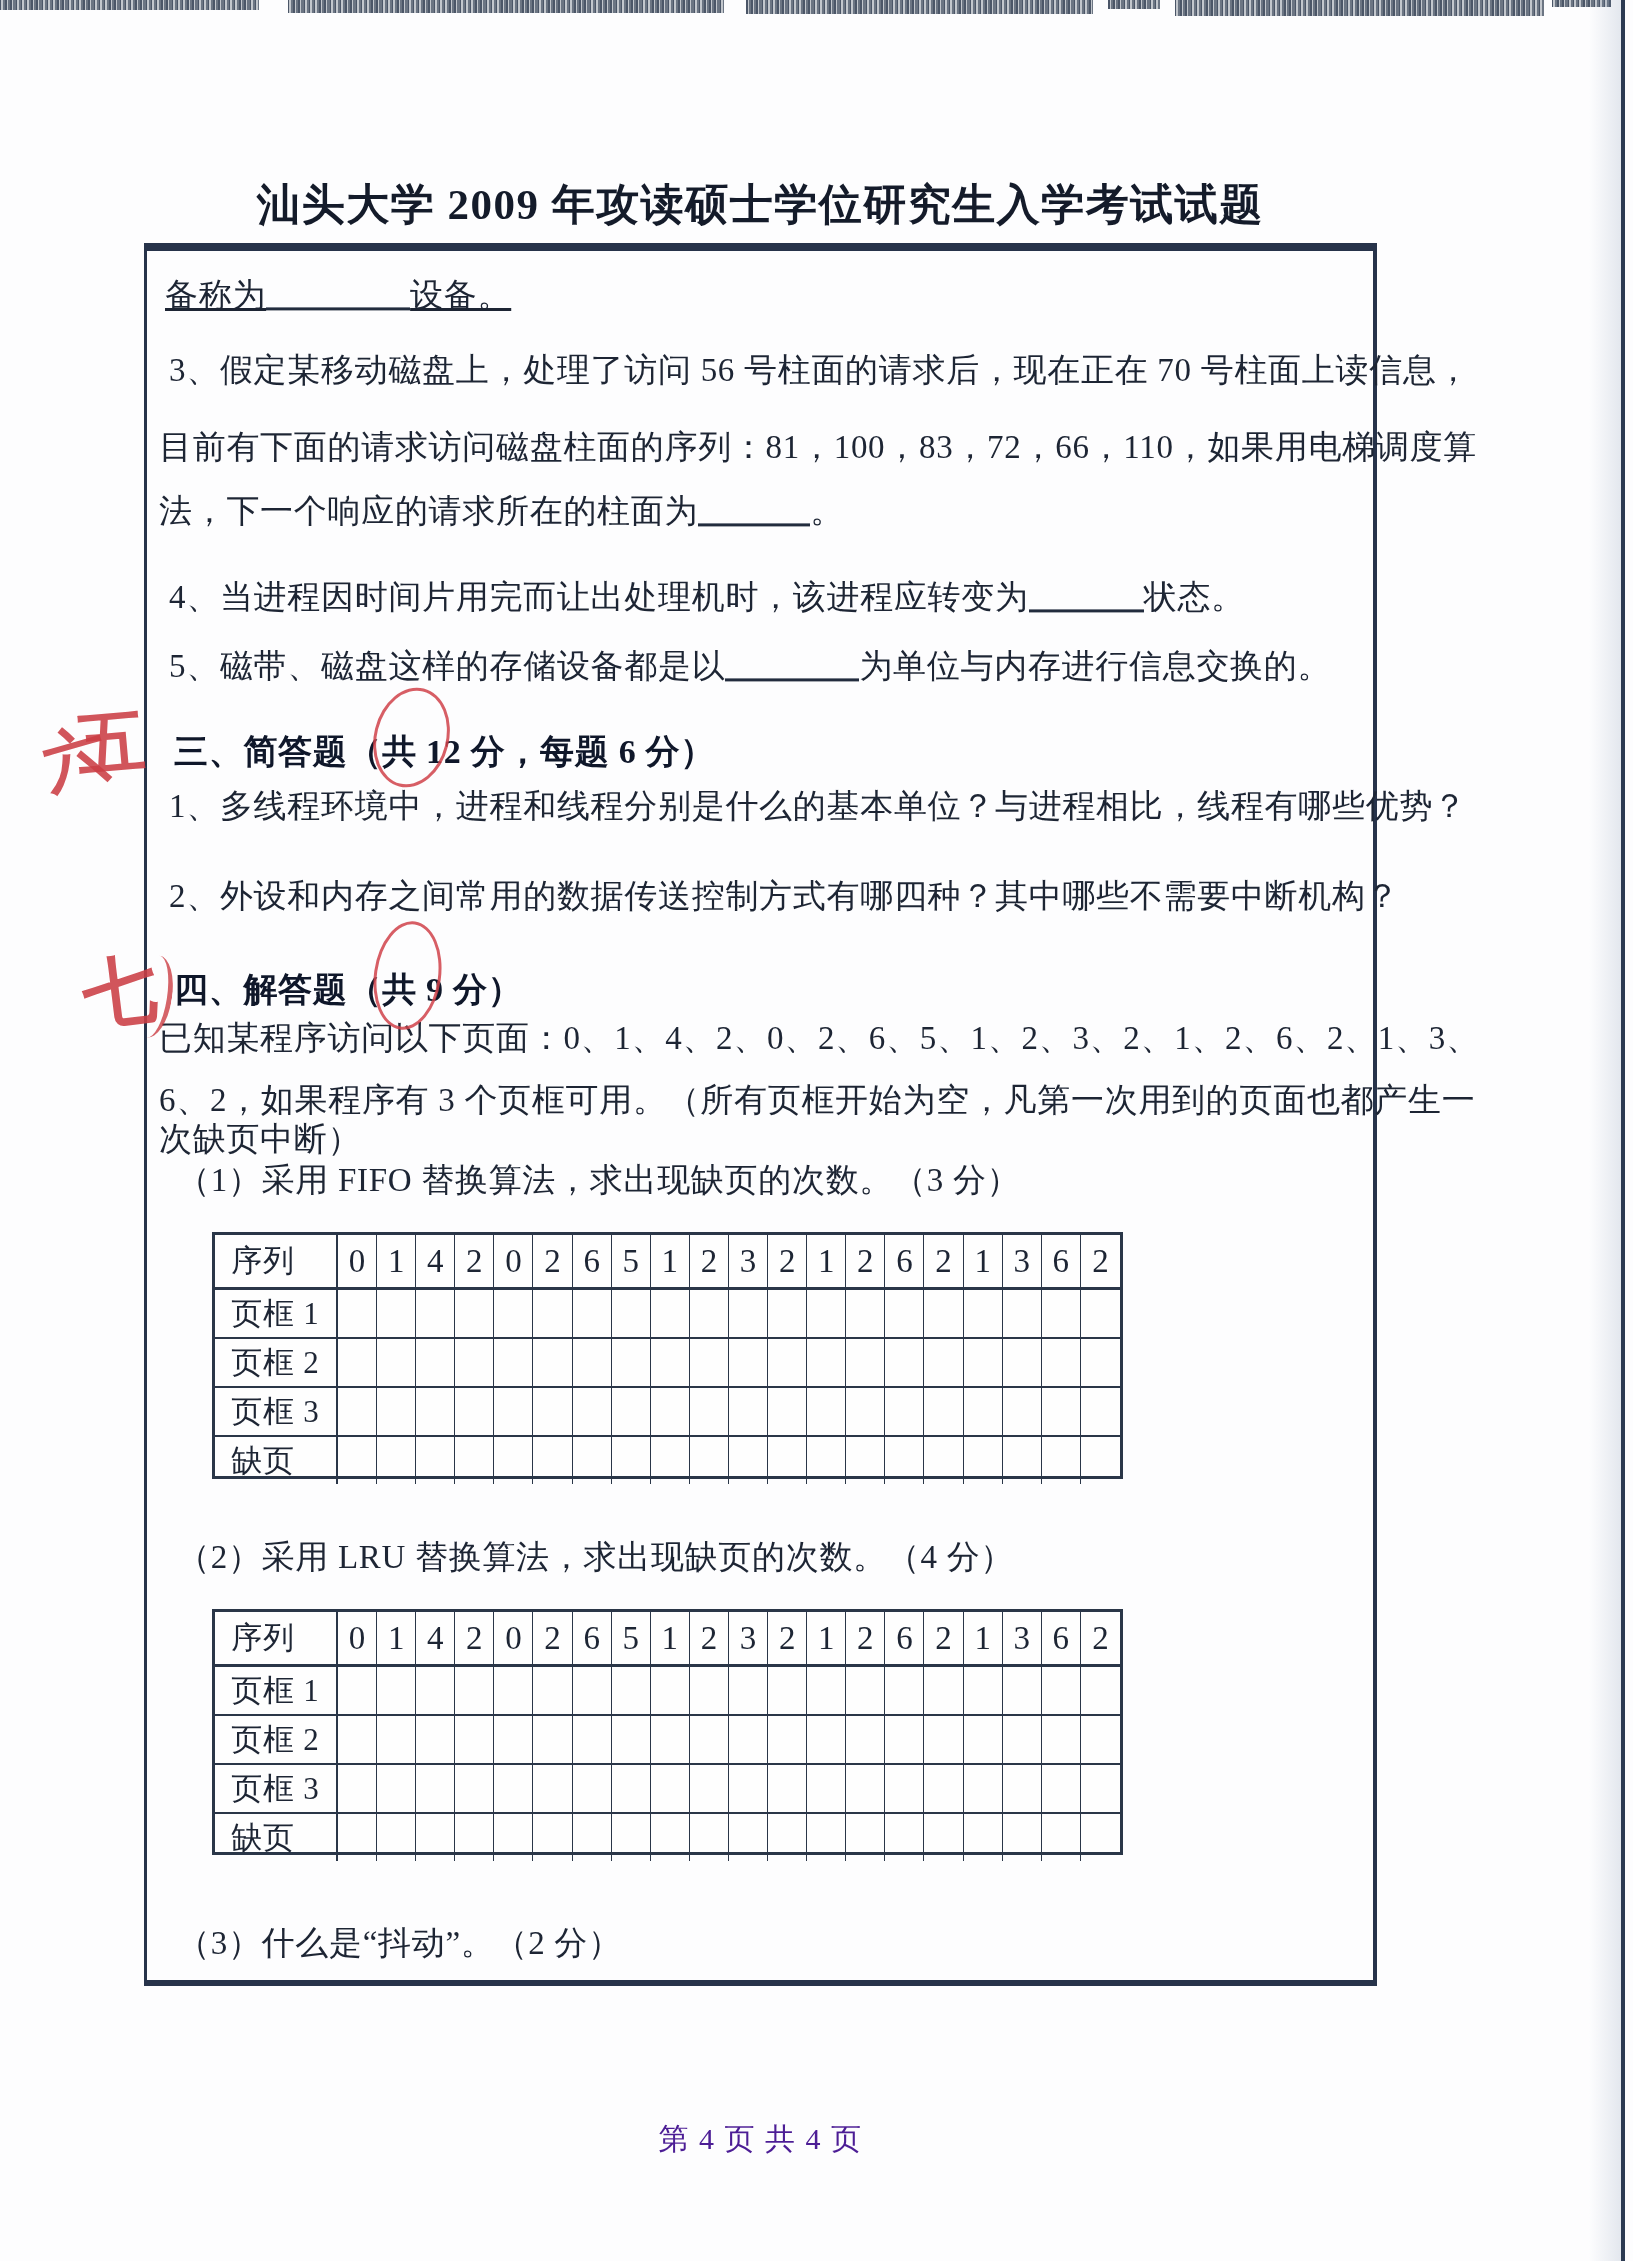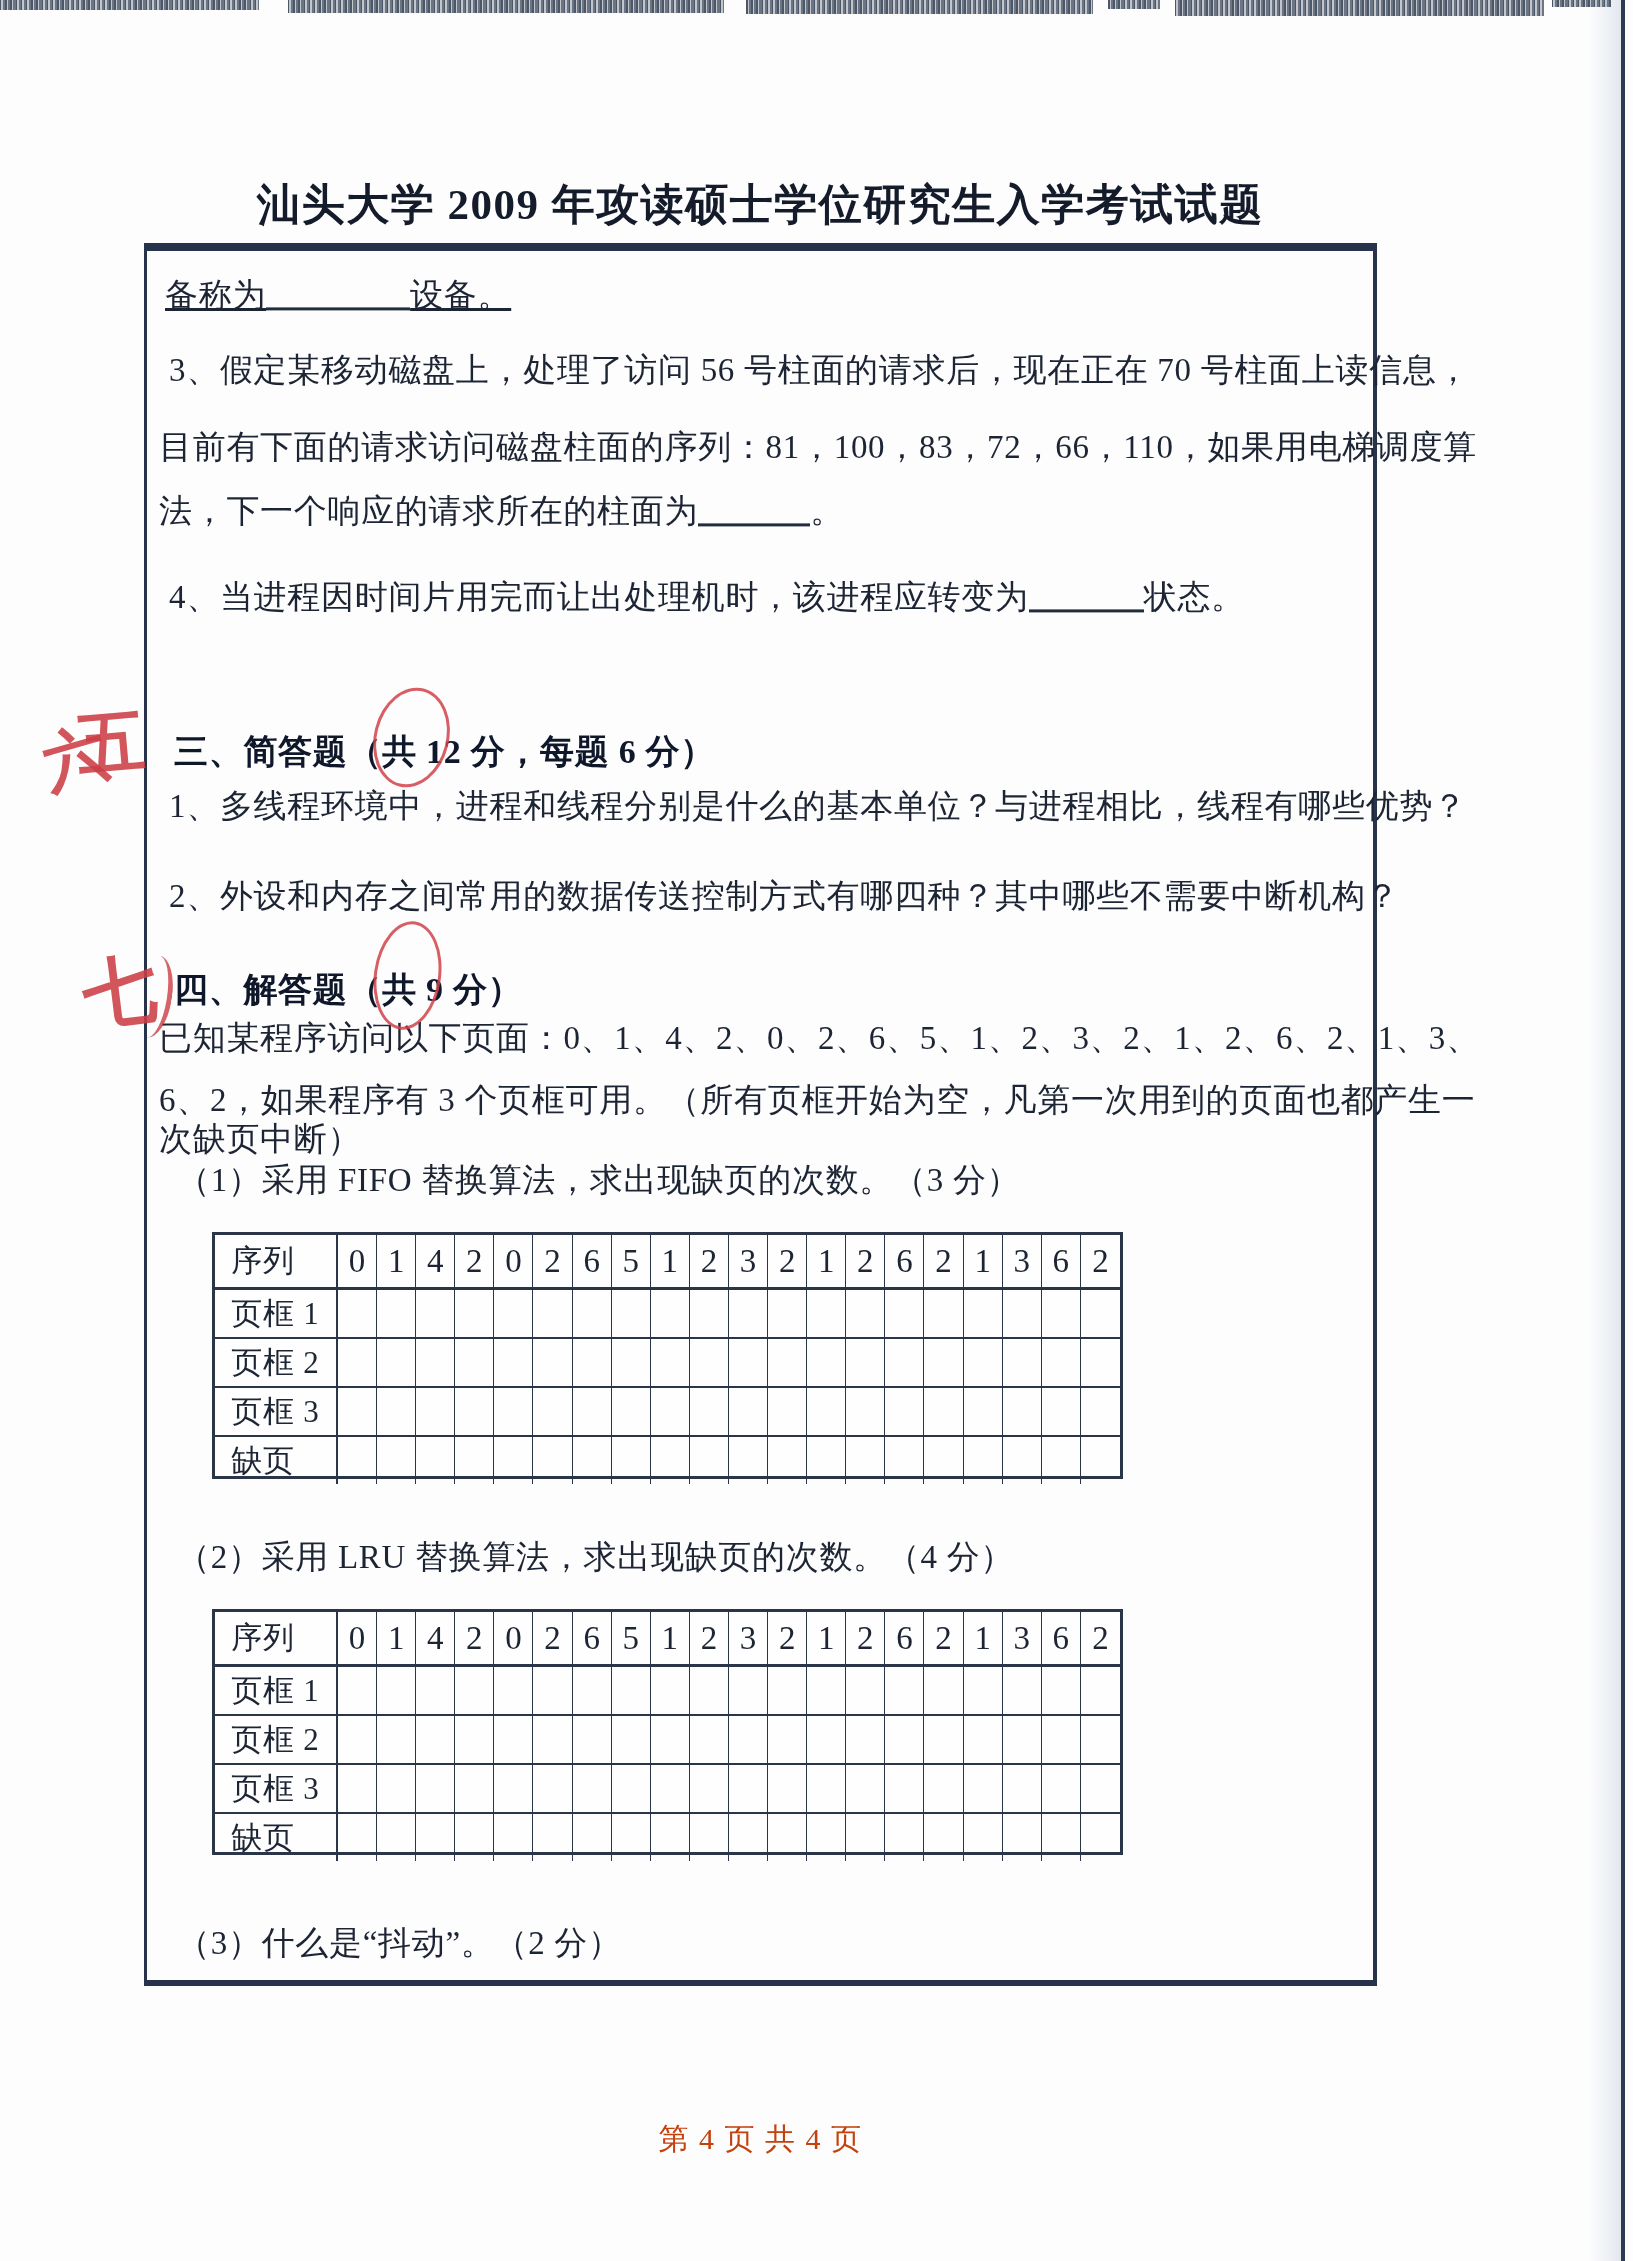--- a/index.html
+++ b/index.html
@@ -15,21 +15,21 @@
     background:repeating-linear-gradient(90deg,rgba(38,52,72,.92) 0 1.5px,rgba(38,52,72,.30) 1.5px 3px,rgba(38,52,72,.75) 3px 5.2px);
     filter:blur(0.3px);opacity:.9;}
   .edge-shade{position:absolute;top:0;height:2261px;left:1589px;width:33px;
     background:linear-gradient(90deg,rgba(120,140,170,0),rgba(120,140,170,.20));}
   .edge-line{position:absolute;top:0;height:2261px;left:1621px;width:3.7px;background:#2c3a52;}
   .smudge{position:absolute;border-radius:50%;filter:blur(1.1px);}
   
   .title{position:absolute;left:144px;top:176px;width:1233px;text-align:center;
     font-size:43px;font-weight:bold;color:#141b2a;letter-spacing:1.5px;white-space:nowrap;}
   .footer{position:absolute;left:144px;top:2119px;width:1233px;text-align:center;
-    font-size:30px;color:#c2410c;letter-spacing:1.5px;}
+    font-size:30px;color:#4c1d95;letter-spacing:1.5px;}
   
   .main-box{position:absolute;left:144px;top:243px;width:1233px;height:1743px;
     border:3.7px solid #27334a;border-top-width:8.1px;border-bottom-width:6.7px;border-right-width:4.4px;
     background:#fdfdfe;box-sizing:border-box;}
   .line{position:absolute;font-size:33px;line-height:1.25;white-space:nowrap;
     letter-spacing:0.7px;color:#1d2534;}
   .hdr{font-weight:bold;font-size:34px;color:#0f172a;}
   .blank{display:inline-block;border-bottom:3px solid #222c3e;height:1em;
     vertical-align:baseline;transform:translateY(4.4px);}
   
@@ -80,20 +80,23 @@
   <div class="line" style="left:22px;top:99px;">3、假定某移动磁盘上，处理了访问 56 号柱面的请求后，现在正在 70 号柱面上读信息，</div>
   <div class="line" style="left:12px;top:176px;">目前有下面的请求访问磁盘柱面的序列：81，100，83，72，66，110，如果用电梯调度算</div>
   <div class="line" style="left:12px;top:235px;">
     <span>法，下一个响应的请求所在的柱面为</span><span class="blank" style="width:112px;"></span><span>。</span>
   </div>
 
   <div class="line" style="left:22px;top:321px;">
     <span>4、当进程因时间片用完而让出处理机时，该进程应转变为</span><span class="blank" style="width:115px;"></span><span>状态。</span>
   </div>
 
+  <div class="line" style="left:22px;top:390px;">
+    <span>5、磁带、磁盘这样的存储设备都是以</span><span class="blank" style="width:134px;"></span><span>为单位与内存进行信息交换的。</span>
+  </div>
 
   <div class="line hdr" style="left:27px;top:480px;">
     <span>三、简答题（共 </span><span>12</span><span> 分，每题 6 分）</span>
   </div>
   <div class="line" style="left:22px;top:535px;">1、多线程环境中，进程和线程分别是什么的基本单位？与进程相比，线程有哪些优势？</div>
   <div class="line" style="left:22px;top:625px;">2、外设和内存之间常用的数据传送控制方式有哪四种？其中哪些不需要中断机构？</div>
 
   <div class="line hdr" style="left:27px;top:718px;">
     <span>四、解答题（共 </span><span>9</span><span> 分）</span>
   </div>

